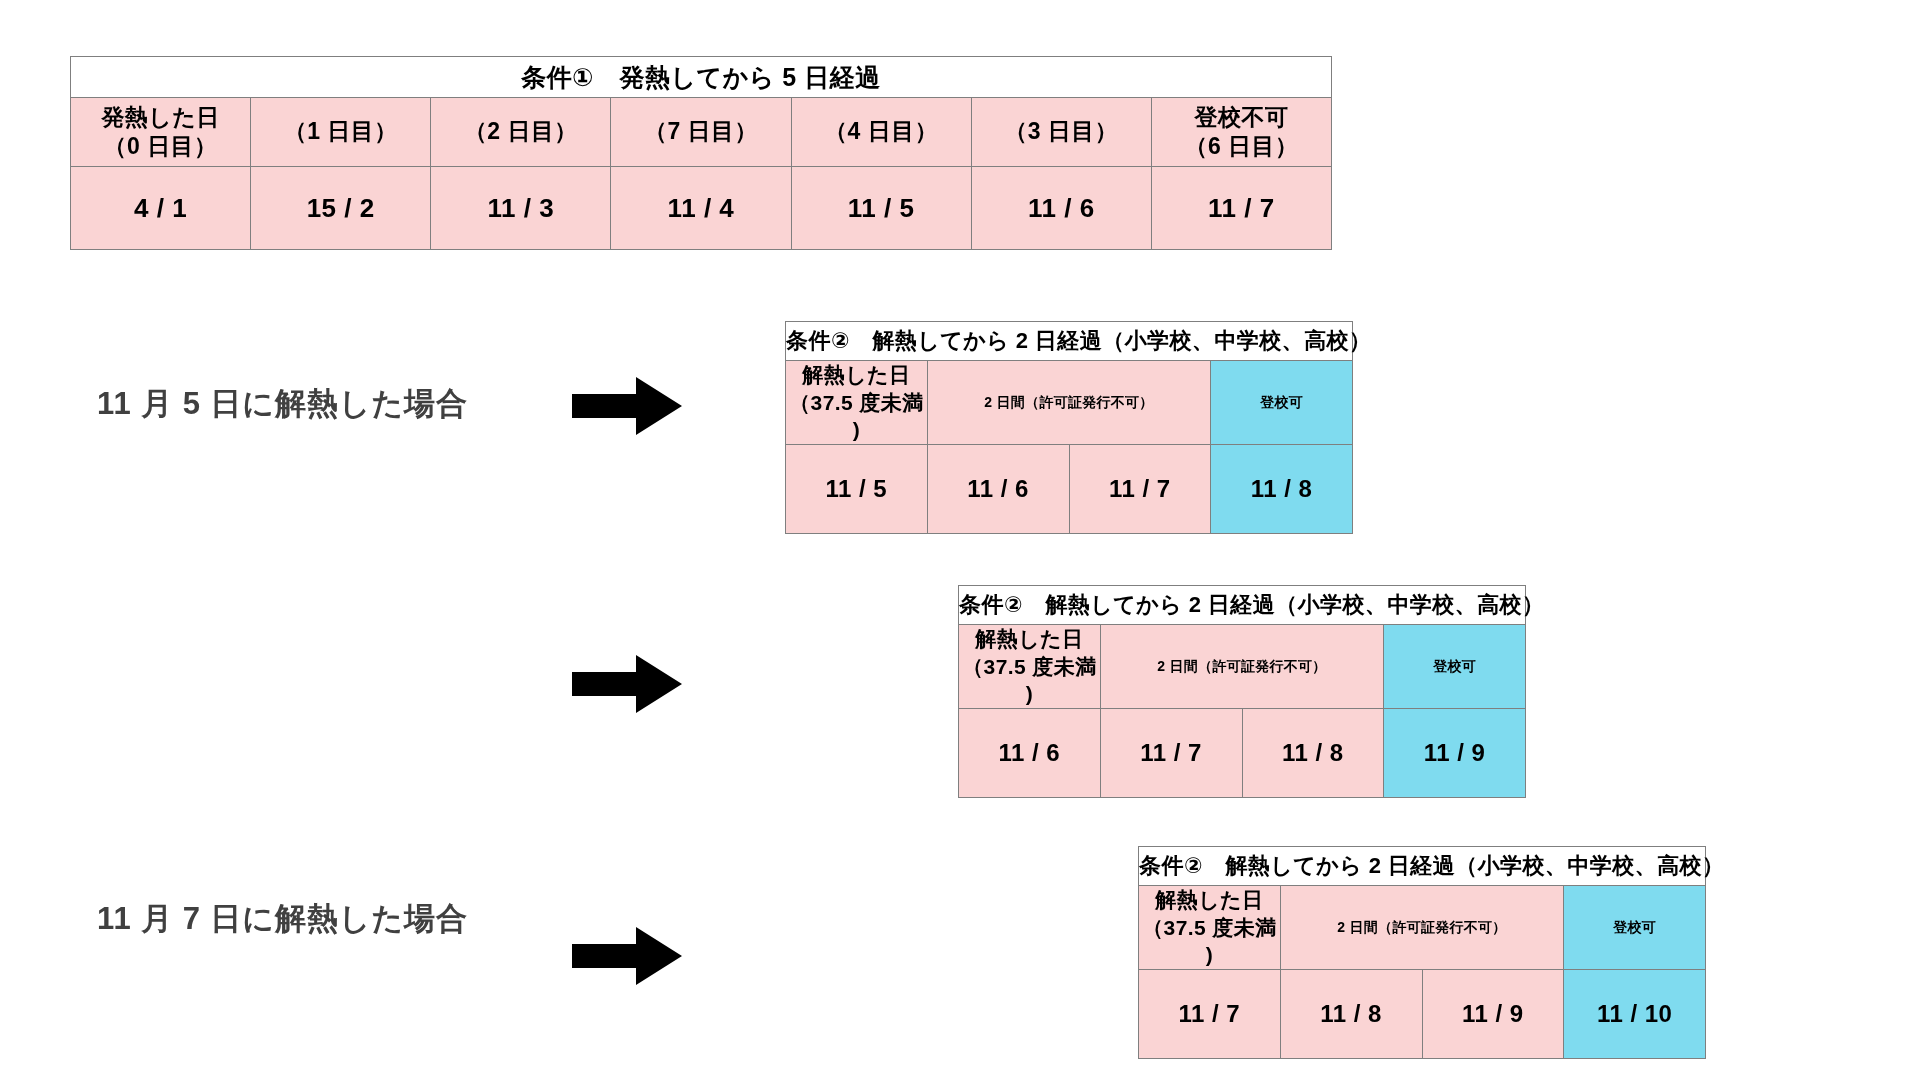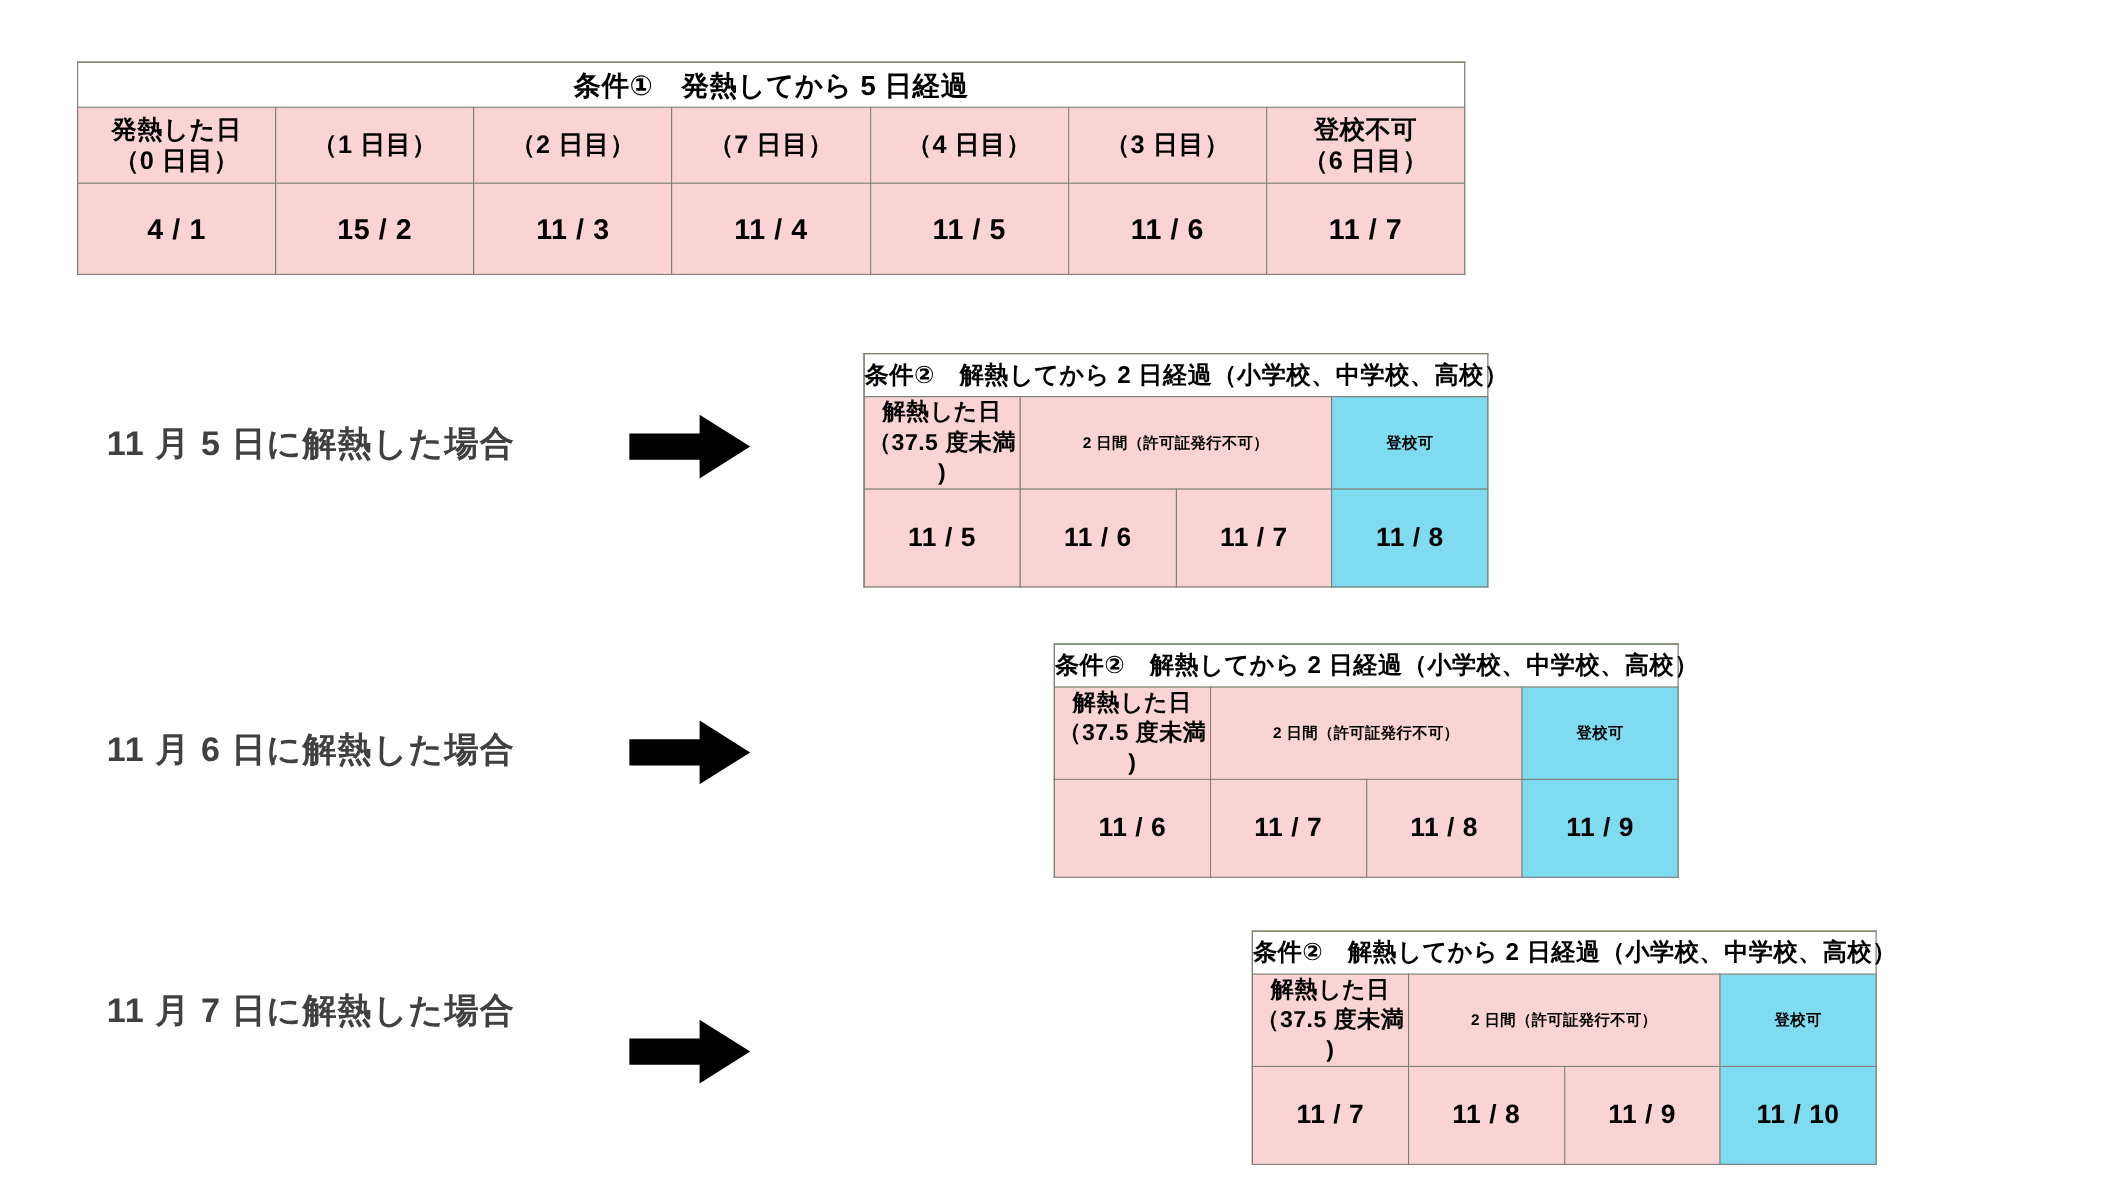--- a/index.html
+++ b/index.html
@@ -148,21 +148,20 @@
     </tr>
     <tr>
       <td class="pink dat">11 / 5</td>
       <td class="pink dat">11 / 6</td>
       <td class="pink dat">11 / 7</td>
       <td class="blue dat">11 / 8</td>
     </tr>
   </tbody>
     </table>
 
-  <div class="case-label" id="label3">11 月 6 日に解熱した場合</div>
   <svg class="arrow" id="arrow3" viewBox="0 0 110 62">
     <path d="M0 19 L64 19 L64 2 L110 31 L64 60 L64 43 L0 43 Z" fill="#000000"></path>
   </svg>
 
   <table class="grid t2" id="table3">
     <tbody>
         <tr>
       <td class="title-cell" colspan="4">条件②　解熱してから 2 日経過（小学校、中学校、高校）</td>
     </tr>
     <tr>

